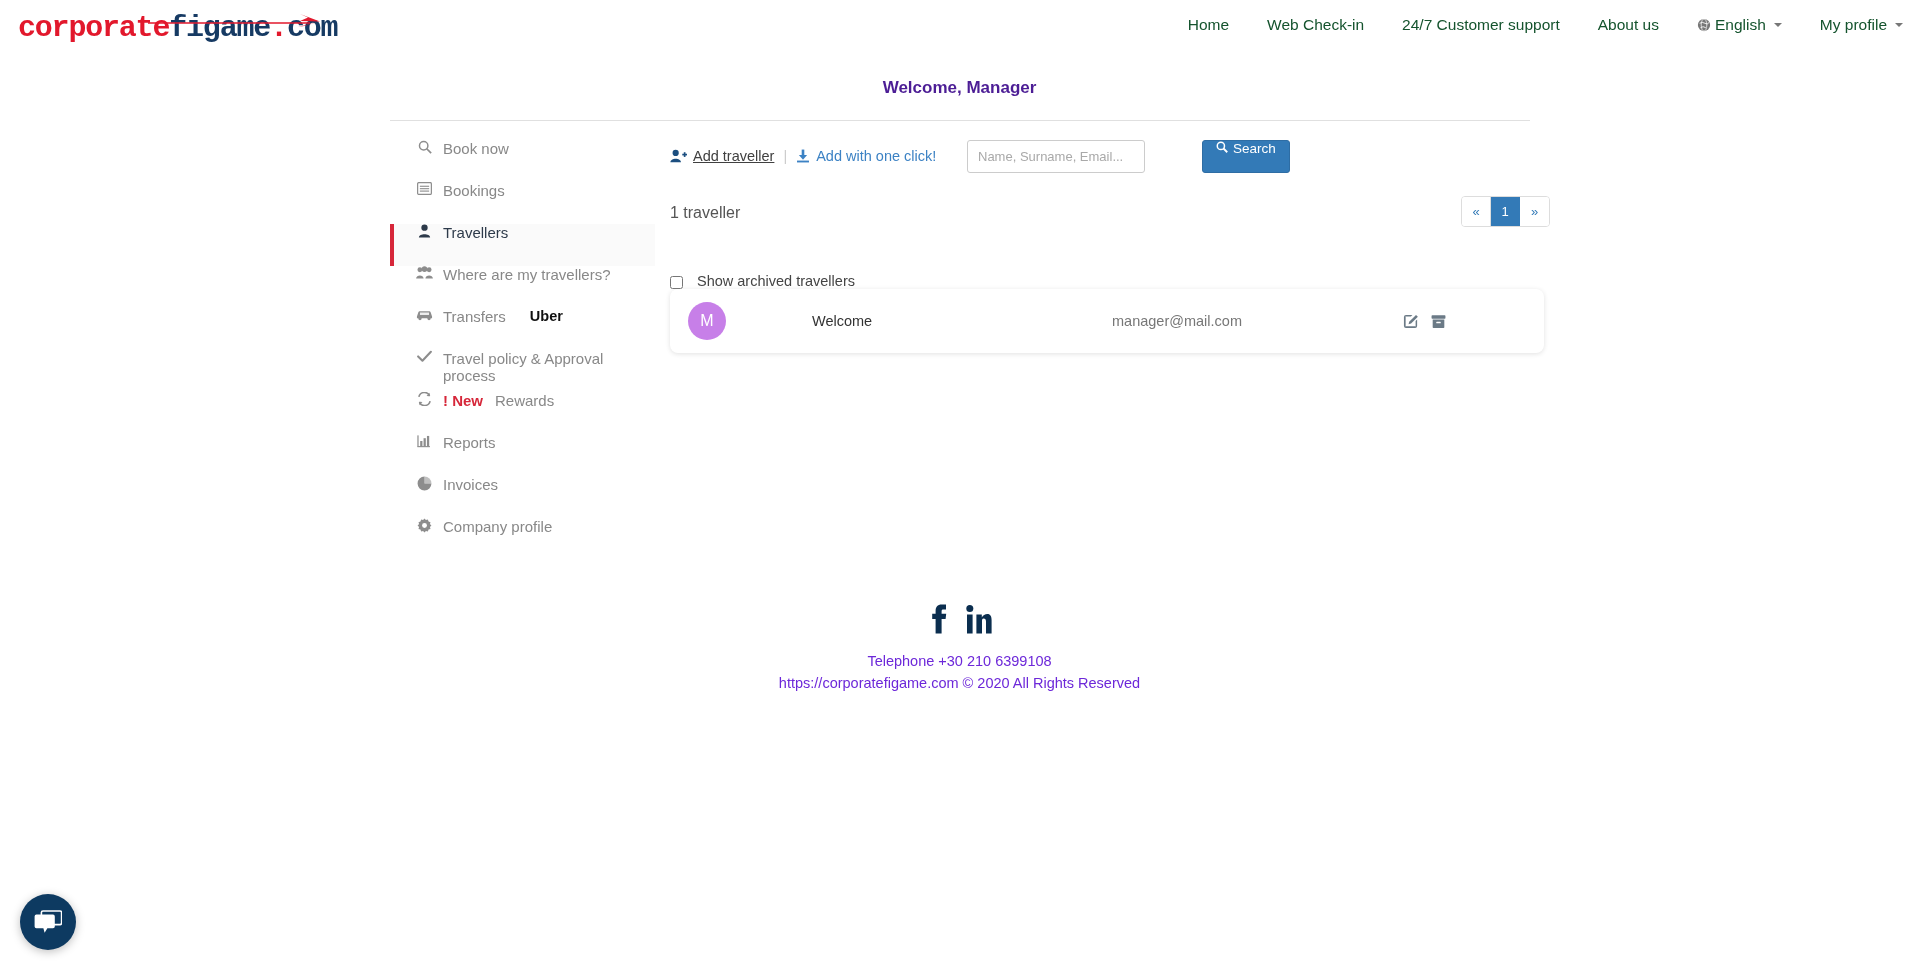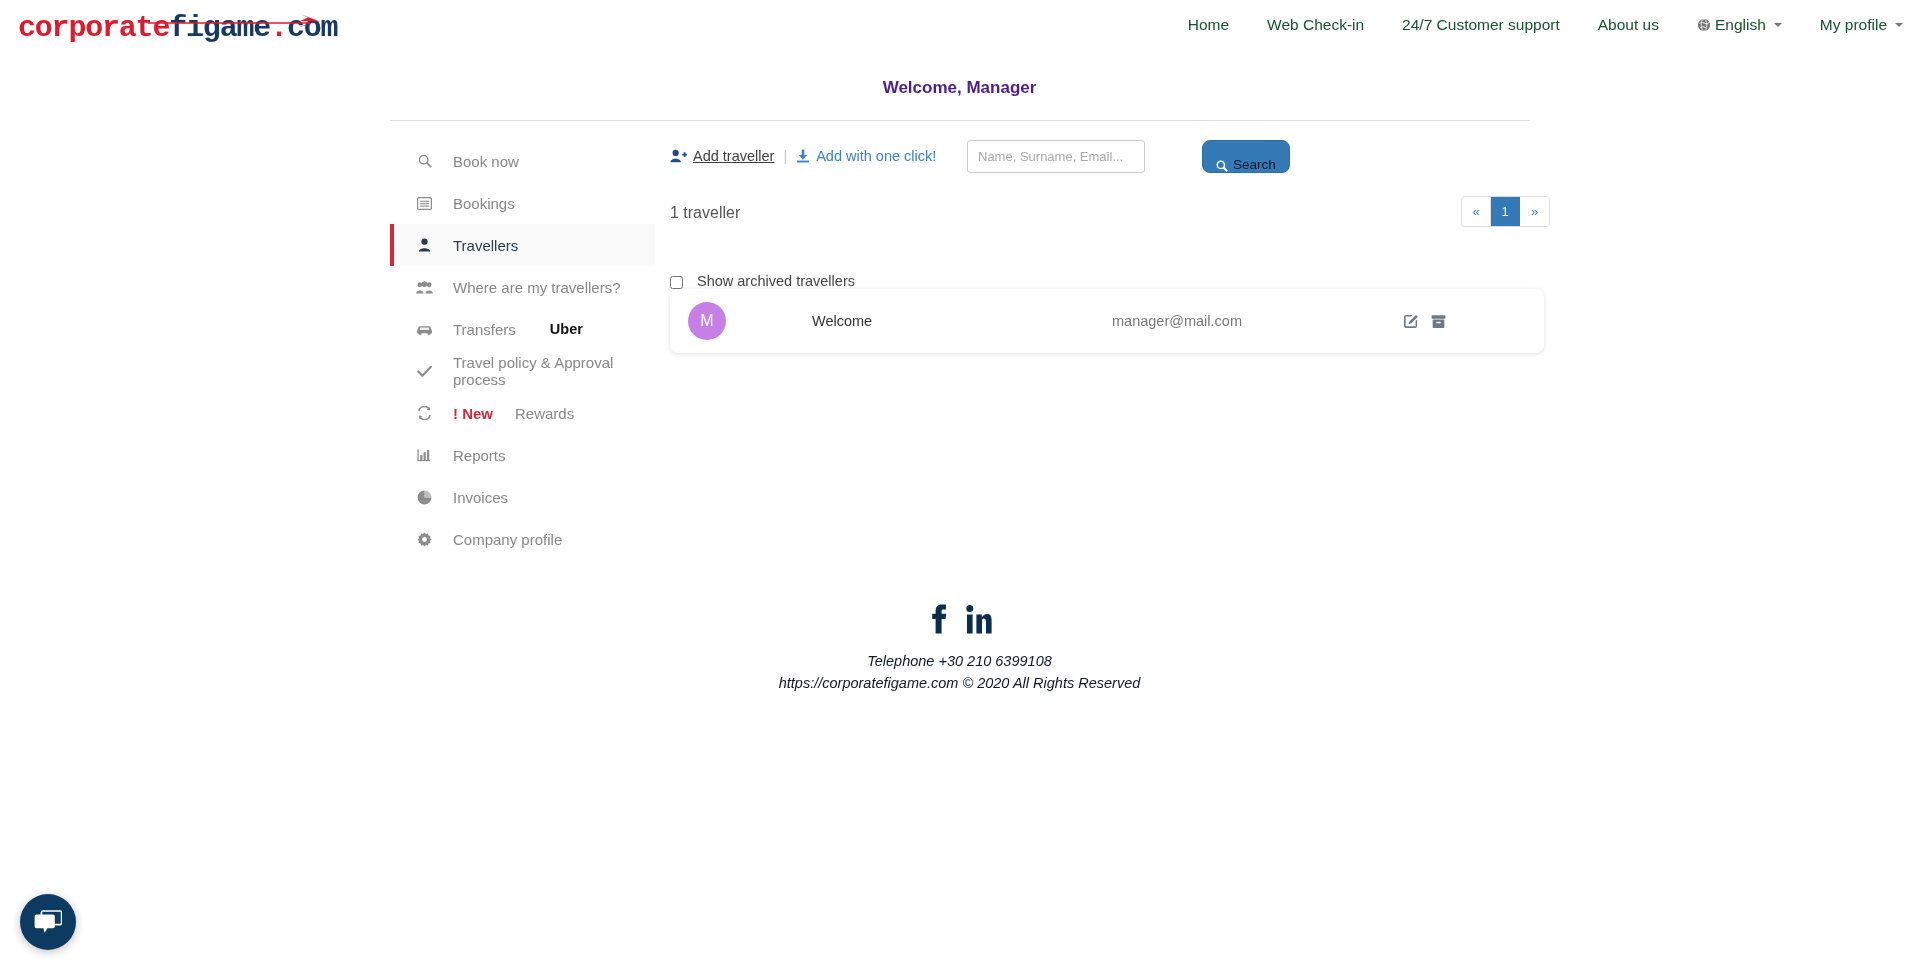--- a/index.html
+++ b/index.html
@@ -93,22 +93,22 @@
   }
 
   
   .sidebar {
     position: absolute;
     left: 390px; top: 140px;
     width: 265px;
   }
   .side-item {
     display: flex;
-    align-items: center;
-    gap: 20px;
+    align-items: flex-start;
+    gap: 10px;
     height: 42px;
     padding-left: 22px;
     color: #888;
     font-size: 15px;
     text-decoration: none;
     border-left: 4px solid transparent;
     cursor: pointer;
   }
   .side-item .s-ico {
     width: 17px;
@@ -177,27 +177,27 @@
     background: #fff;
   }
   .search-input::placeholder { color: #a9a9a9; }
   .search-btn {
     position: absolute;
     left: 532px; top: 0;
     height: 33px;
     padding: 0 13px;
     background: #337ab7;
     border: 1px solid #2e6da4;
-    border-radius: 8px;
-    color: #0f172a;
+    border-radius: 3px;
+    color: #ffffff;
     font-size: 13.5px;
     font-family: "Liberation Sans", sans-serif;
     cursor: pointer;
     display: inline-flex;
-    align-items: flex-end;
+    align-items: flex-start;
     gap: 5px;
   }
 
   .count-row {
     position: relative;
     height: 55px;
     margin-top: 6px;
   }
   .count-label {
     font-size: 16px;
@@ -295,24 +295,23 @@
   .social {
     display: flex;
     justify-content: center;
     align-items: flex-end;
     gap: 18px;
     height: 40px;
   }
   .social a { color: #0b2e4f; display: inline-flex; cursor: pointer; }
   .foot-line {
     font-size: 14.5px;
-    color: #0f172a;
+    color: #6d28d9;
     margin-top: 16px;
     line-height: 20px;
-    font-style: italic;
   }
 
   
   .chat-widget {
     position: absolute;
     left: 20px; bottom: 20px;
     width: 56px; height: 56px;
     border-radius: 50%;
     background: #0d3a61;
     box-shadow: 0 2px 10px rgba(0,0,0,0.25);

